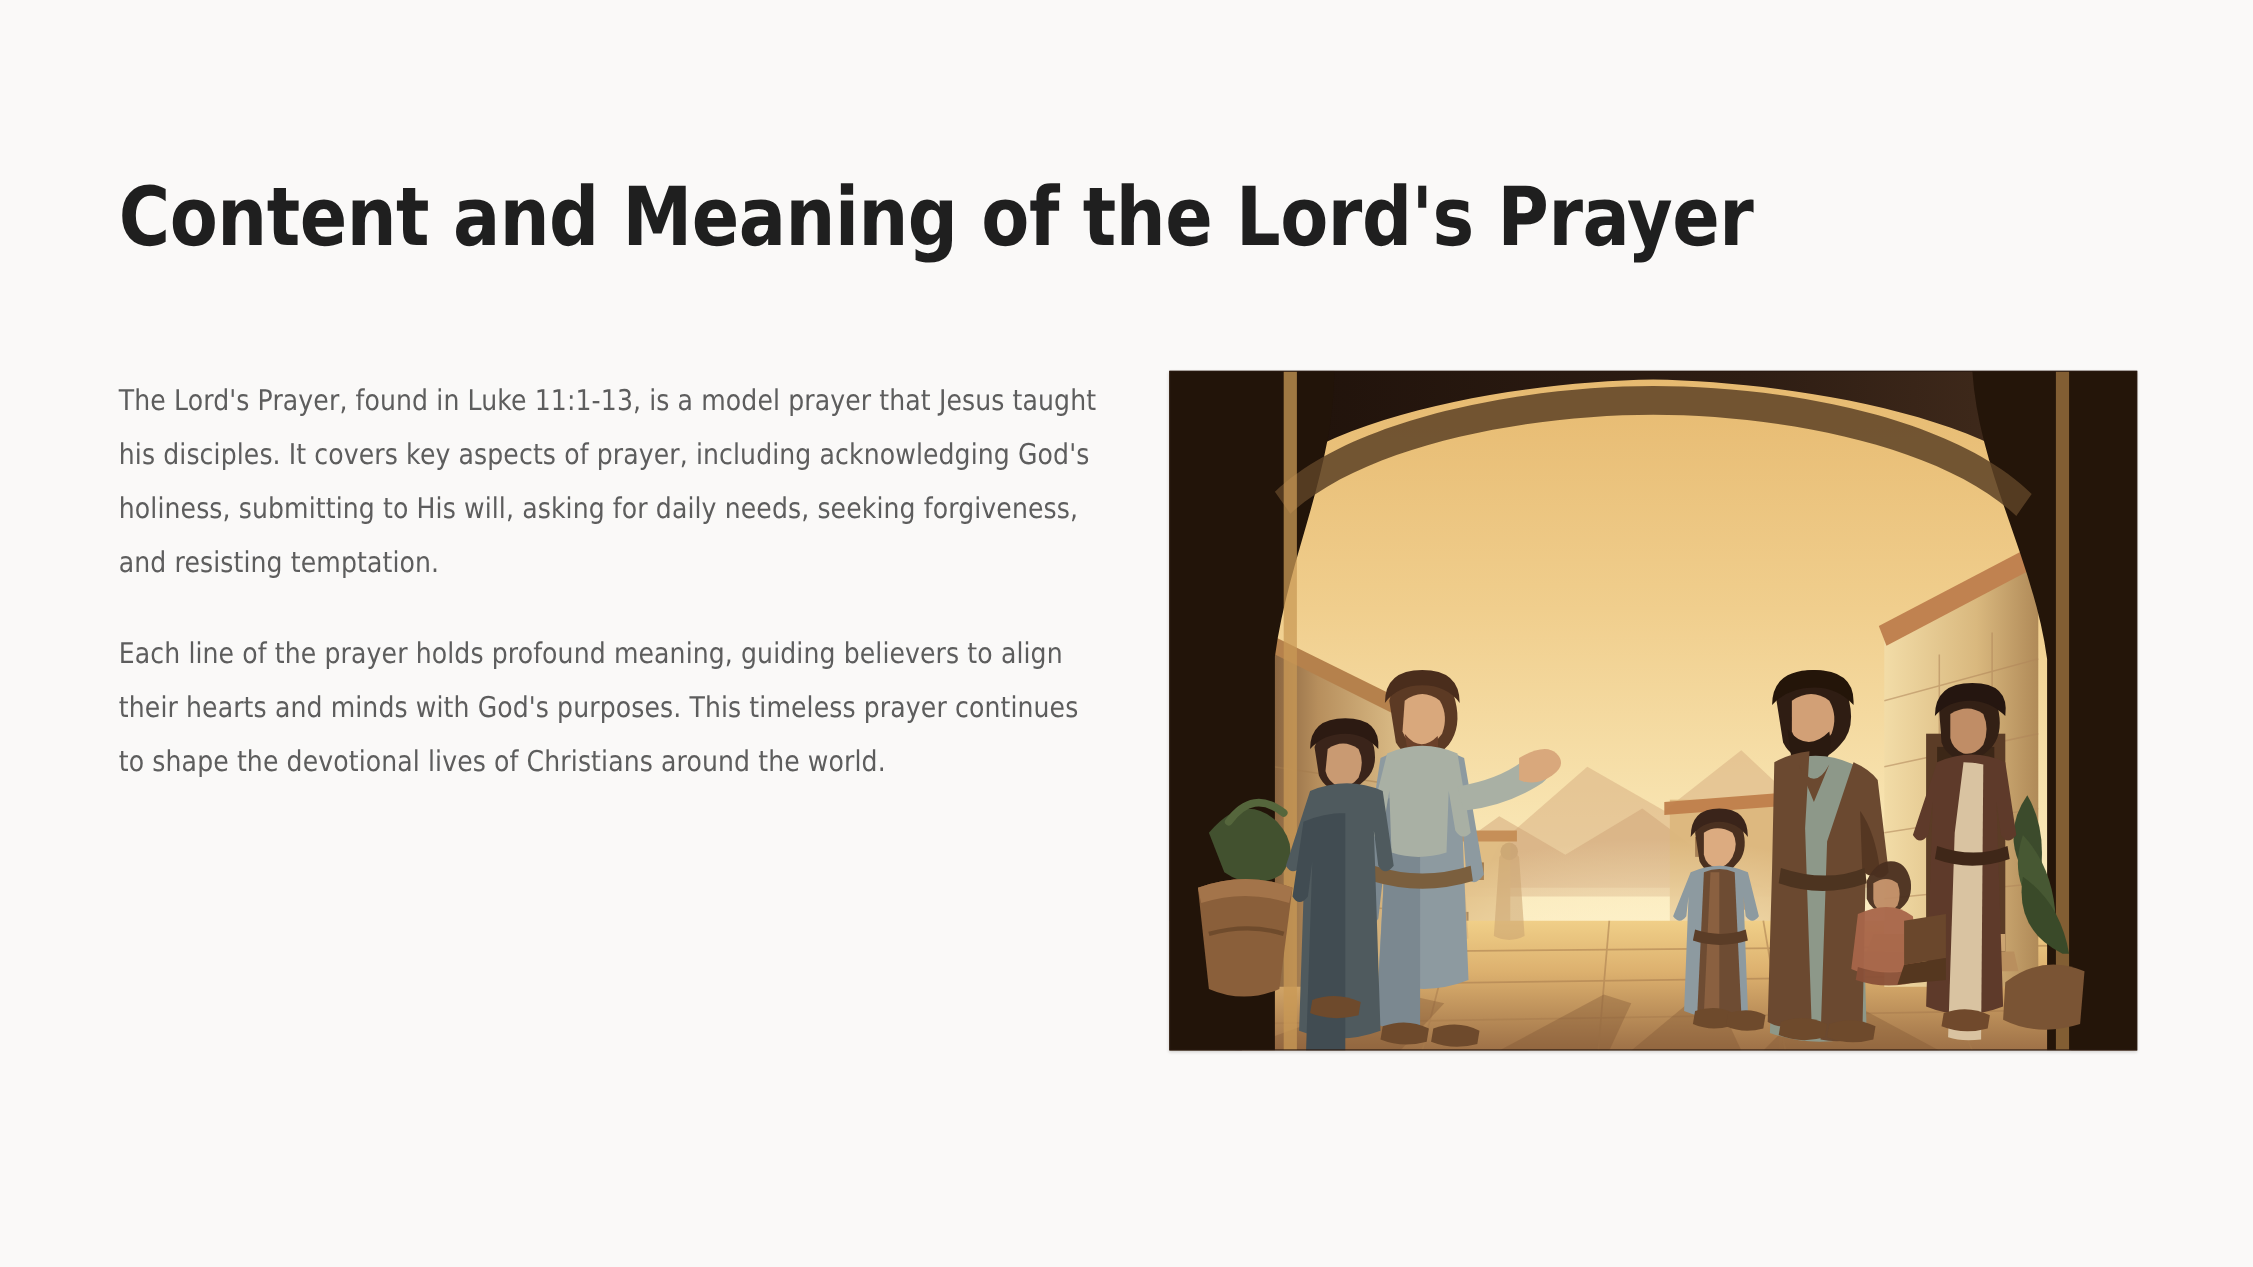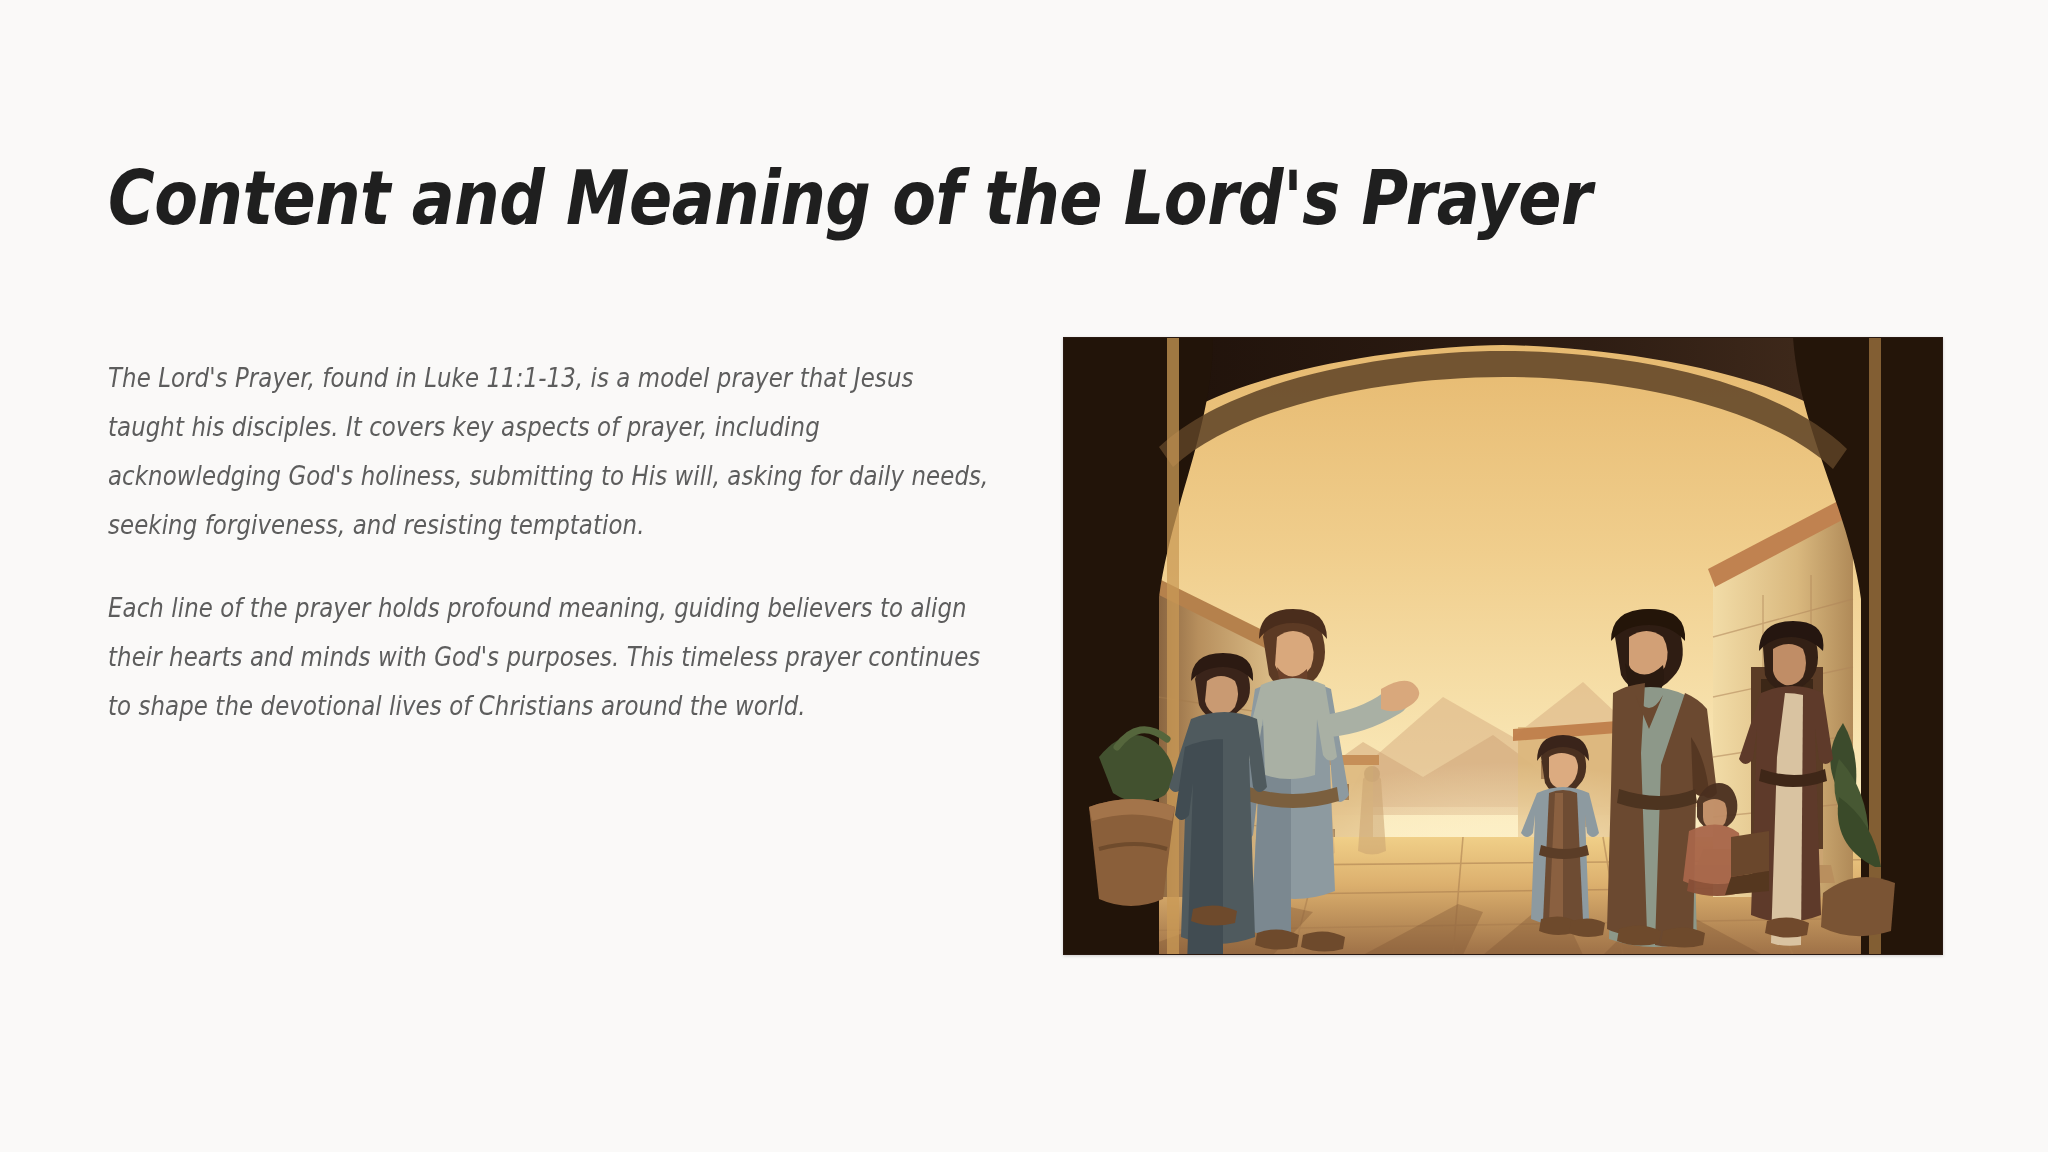--- a/index.html
+++ b/index.html
@@ -6,38 +6,37 @@
   html, body {
     width:2048px; height:1152px;
     background:#faf9f8;
     font-family:"Liberation Sans", sans-serif;
     overflow:hidden;
   }
   .slide {
     position:relative;
     width:2048px; height:980px;
     background:#faf9f8;
-    font-style:italic;
   }
   .page-title {
     position:absolute;
     left:108px; top:158px;
     font-family:"DejaVu Sans", sans-serif;
     font-size:74px;
     font-weight:700;
     letter-spacing:-0.5px;
     color:#1f1f1f;
     line-height:1.1;
     transform:scaleX(0.86);
     transform-origin:left top;
     white-space:nowrap;
   }
   .content {
     position:absolute;
-    left:108px; top:354px;
+    left:108px; top:341px;
     width:880px;
   }
   .body-par {
     font-family:"DejaVu Sans", sans-serif;
     font-size:26px;
     line-height:49px;
     color:#5d5d5d;
     letter-spacing:0.1px;
     transform:scaleX(0.88);
     transform-origin:left top;

